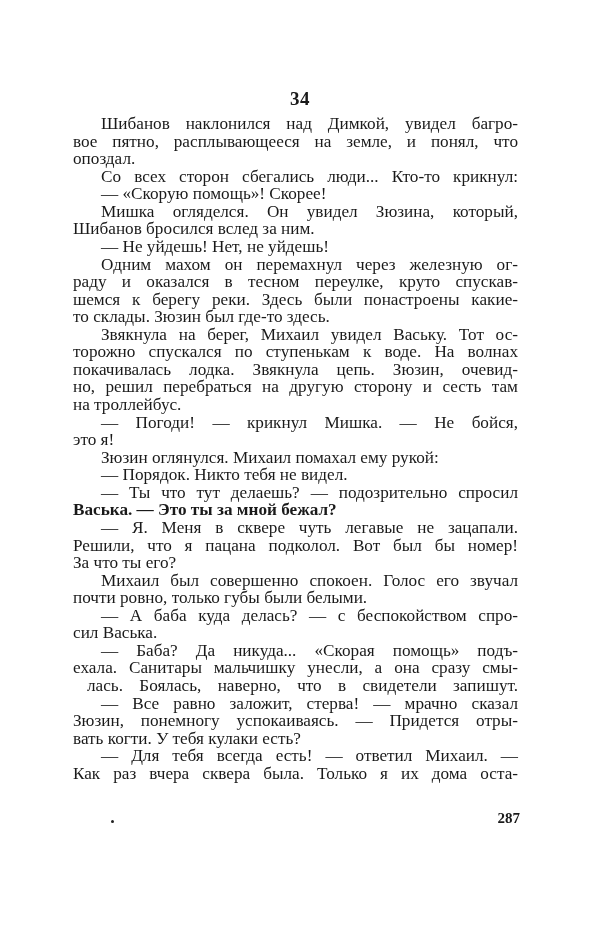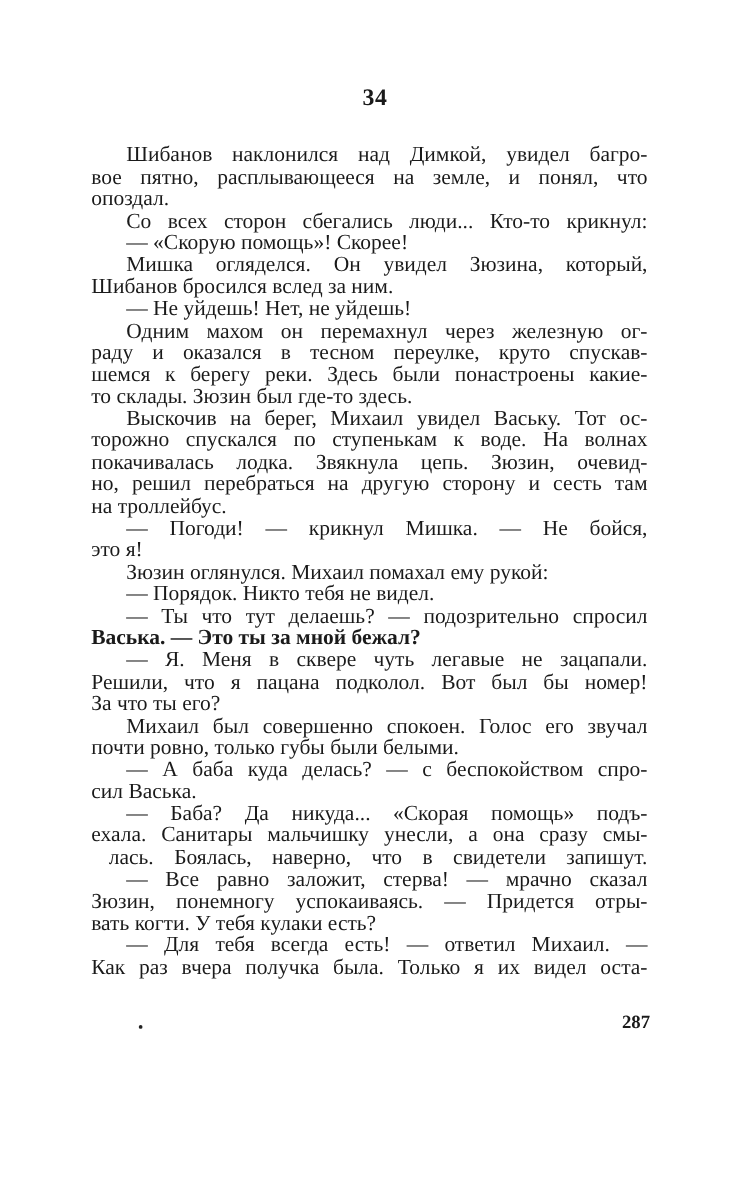--- a/index.html
+++ b/index.html
@@ -1,21 +1,21 @@
 <!DOCTYPE html>
 <html><head>
 <meta charset="utf-8">
 <style>
   html, body { margin: 0; padding: 0; }
   body {
     width: 600px; height: 945px; background: #ffffff; position: relative; overflow: hidden;
     font-family: "Liberation Serif", "DejaVu Serif", serif; color: #1a1a1a;
   }
   .page-number-top {
-    position: absolute; top: 68px; left: 0; width: 600px; text-align: center;
+    position: absolute; top: 88px; left: 0; width: 600px; text-align: center;
     font-size: 19px; font-weight: bold; letter-spacing: 0.5px;
   }
   .text-block { position: absolute; left: 73px; top: 115px; width: 445px; }
   .line {
     display: block; height: 19.9px; line-height: 19.9px; font-size: 17.2px;
     white-space: nowrap; text-align: justify; text-align-last: justify; overflow: visible;
   }
   .line.indent { padding-left: 28px; }
   .line.last { text-align-last: left; }
   .footer-dot {
@@ -37,21 +37,21 @@
     <span class="line last" style="height: 17.5641px; line-height: 17.5641px; white-space: nowrap;">опоздал.</span>
     <span class="line indent" style="height: 17.5641px; line-height: 17.5641px; white-space: nowrap;">Со всех сторон сбегались люди... Кто-то крикнул:</span>
     <span class="line indent last" style="height: 17.5641px; line-height: 17.5641px; white-space: nowrap;">— «Скорую помощь»! Скорее!</span>
     <span class="line indent" style="height: 17.5641px; line-height: 17.5641px; white-space: nowrap;">Мишка огляделся. Он увидел Зюзина, который,</span>
     <span class="line last" style="height: 17.5641px; line-height: 17.5641px; white-space: nowrap;">Шибанов бросился вслед за ним.</span>
     <span class="line indent last" style="height: 17.5641px; line-height: 17.5641px; white-space: nowrap;">— Не уйдешь! Нет, не уйдешь!</span>
     <span class="line indent" style="height: 17.5641px; line-height: 17.5641px; white-space: nowrap;">Одним махом он перемахнул через железную ог-</span>
     <span class="line" style="height: 17.5641px; line-height: 17.5641px; white-space: nowrap;">раду и оказался в тесном переулке, круто спускав-</span>
     <span class="line" style="height: 17.5641px; line-height: 17.5641px; white-space: nowrap;">шемся к берегу реки. Здесь были понастроены какие-</span>
     <span class="line last" style="height: 17.5641px; line-height: 17.5641px; white-space: nowrap;">то склады. Зюзин был где-то здесь.</span>
-    <span class="line indent" style="height: 17.5641px; line-height: 17.5641px; white-space: nowrap;">Выскочив на берег, Михаил увидел Ваську. Тот ос-</span>
+    <span class="line indent" style="height: 17.5641px; line-height: 17.5641px; white-space: nowrap;">Звякнула на берег, Михаил увидел Ваську. Тот ос-</span>
     <span class="line" style="height: 17.5641px; line-height: 17.5641px; white-space: nowrap;">торожно спускался по ступенькам к воде. На волнах</span>
     <span class="line" style="height: 17.5641px; line-height: 17.5641px; white-space: nowrap;">покачивалась лодка. Звякнула цепь. Зюзин, очевид-</span>
     <span class="line" style="height: 17.5641px; line-height: 17.5641px; white-space: nowrap;">но, решил перебраться на другую сторону и сесть там</span>
     <span class="line last" style="height: 17.5641px; line-height: 17.5641px; white-space: nowrap;">на троллейбус.</span>
     <span class="line indent" style="height: 17.5641px; line-height: 17.5641px; white-space: nowrap;">— Погоди! — крикнул Мишка. — Не бойся,</span>
     <span class="line last" style="height: 17.5641px; line-height: 17.5641px; white-space: nowrap;">это я!</span>
     <span class="line indent last" style="height: 17.5641px; line-height: 17.5641px; white-space: nowrap;">Зюзин оглянулся. Михаил помахал ему рукой:</span>
     <span class="line indent last" style="height: 17.5641px; line-height: 17.5641px; white-space: nowrap;">— Порядок. Никто тебя не видел.</span>
     <span class="line indent" style="height: 17.5641px; line-height: 17.5641px; white-space: nowrap;">— Ты что тут делаешь? — подозрительно спросил</span>
     <span class="line last" style="height: 17.5641px; line-height: 17.5641px; white-space: nowrap; font-weight: bold;">Васька. — Это ты за мной бежал?</span>
@@ -62,17 +62,17 @@
     <span class="line last" style="height: 17.5641px; line-height: 17.5641px; white-space: nowrap;">почти ровно, только губы были белыми.</span>
     <span class="line indent" style="height: 17.5641px; line-height: 17.5641px; white-space: nowrap;">— А баба куда делась? — с беспокойством спро-</span>
     <span class="line last" style="height: 17.5641px; line-height: 17.5641px; white-space: nowrap;">сил Васька.</span>
     <span class="line indent" style="height: 17.5641px; line-height: 17.5641px; white-space: nowrap;">— Баба? Да никуда... «Скорая помощь» подъ-</span>
     <span class="line" style="height: 17.5641px; line-height: 17.5641px; white-space: nowrap;">ехала. Санитары мальчишку унесли, а она сразу смы-</span>
     <span class="line" style="height: 17.5641px; line-height: 17.5641px; white-space: nowrap; margin-left: 14px;">лась. Боялась, наверно, что в свидетели запишут.</span>
     <span class="line indent" style="height: 17.5641px; line-height: 17.5641px; white-space: nowrap;">— Все равно заложит, стерва! — мрачно сказал</span>
     <span class="line" style="height: 17.5641px; line-height: 17.5641px; white-space: nowrap;">Зюзин, понемногу успокаиваясь. — Придется отры-</span>
     <span class="line last" style="height: 17.5641px; line-height: 17.5641px; white-space: nowrap;">вать когти. У тебя кулаки есть?</span>
     <span class="line indent" style="height: 17.5641px; line-height: 17.5641px; white-space: nowrap;">— Для тебя всегда есть! — ответил Михаил. —</span>
-    <span class="line" style="height: 17.5641px; line-height: 17.5641px; white-space: nowrap;">Как раз вчера получка была. Только я их видел оста-</span>
+    <span class="line" style="height: 17.5641px; line-height: 17.5641px; white-space: nowrap;">Как раз вчера сквера была. Только я их дома оста-</span>
   </div>
 
 <div class="footer-dot"></div>
 <div class="page-number-bottom">287</div>
 
 </body></html>

